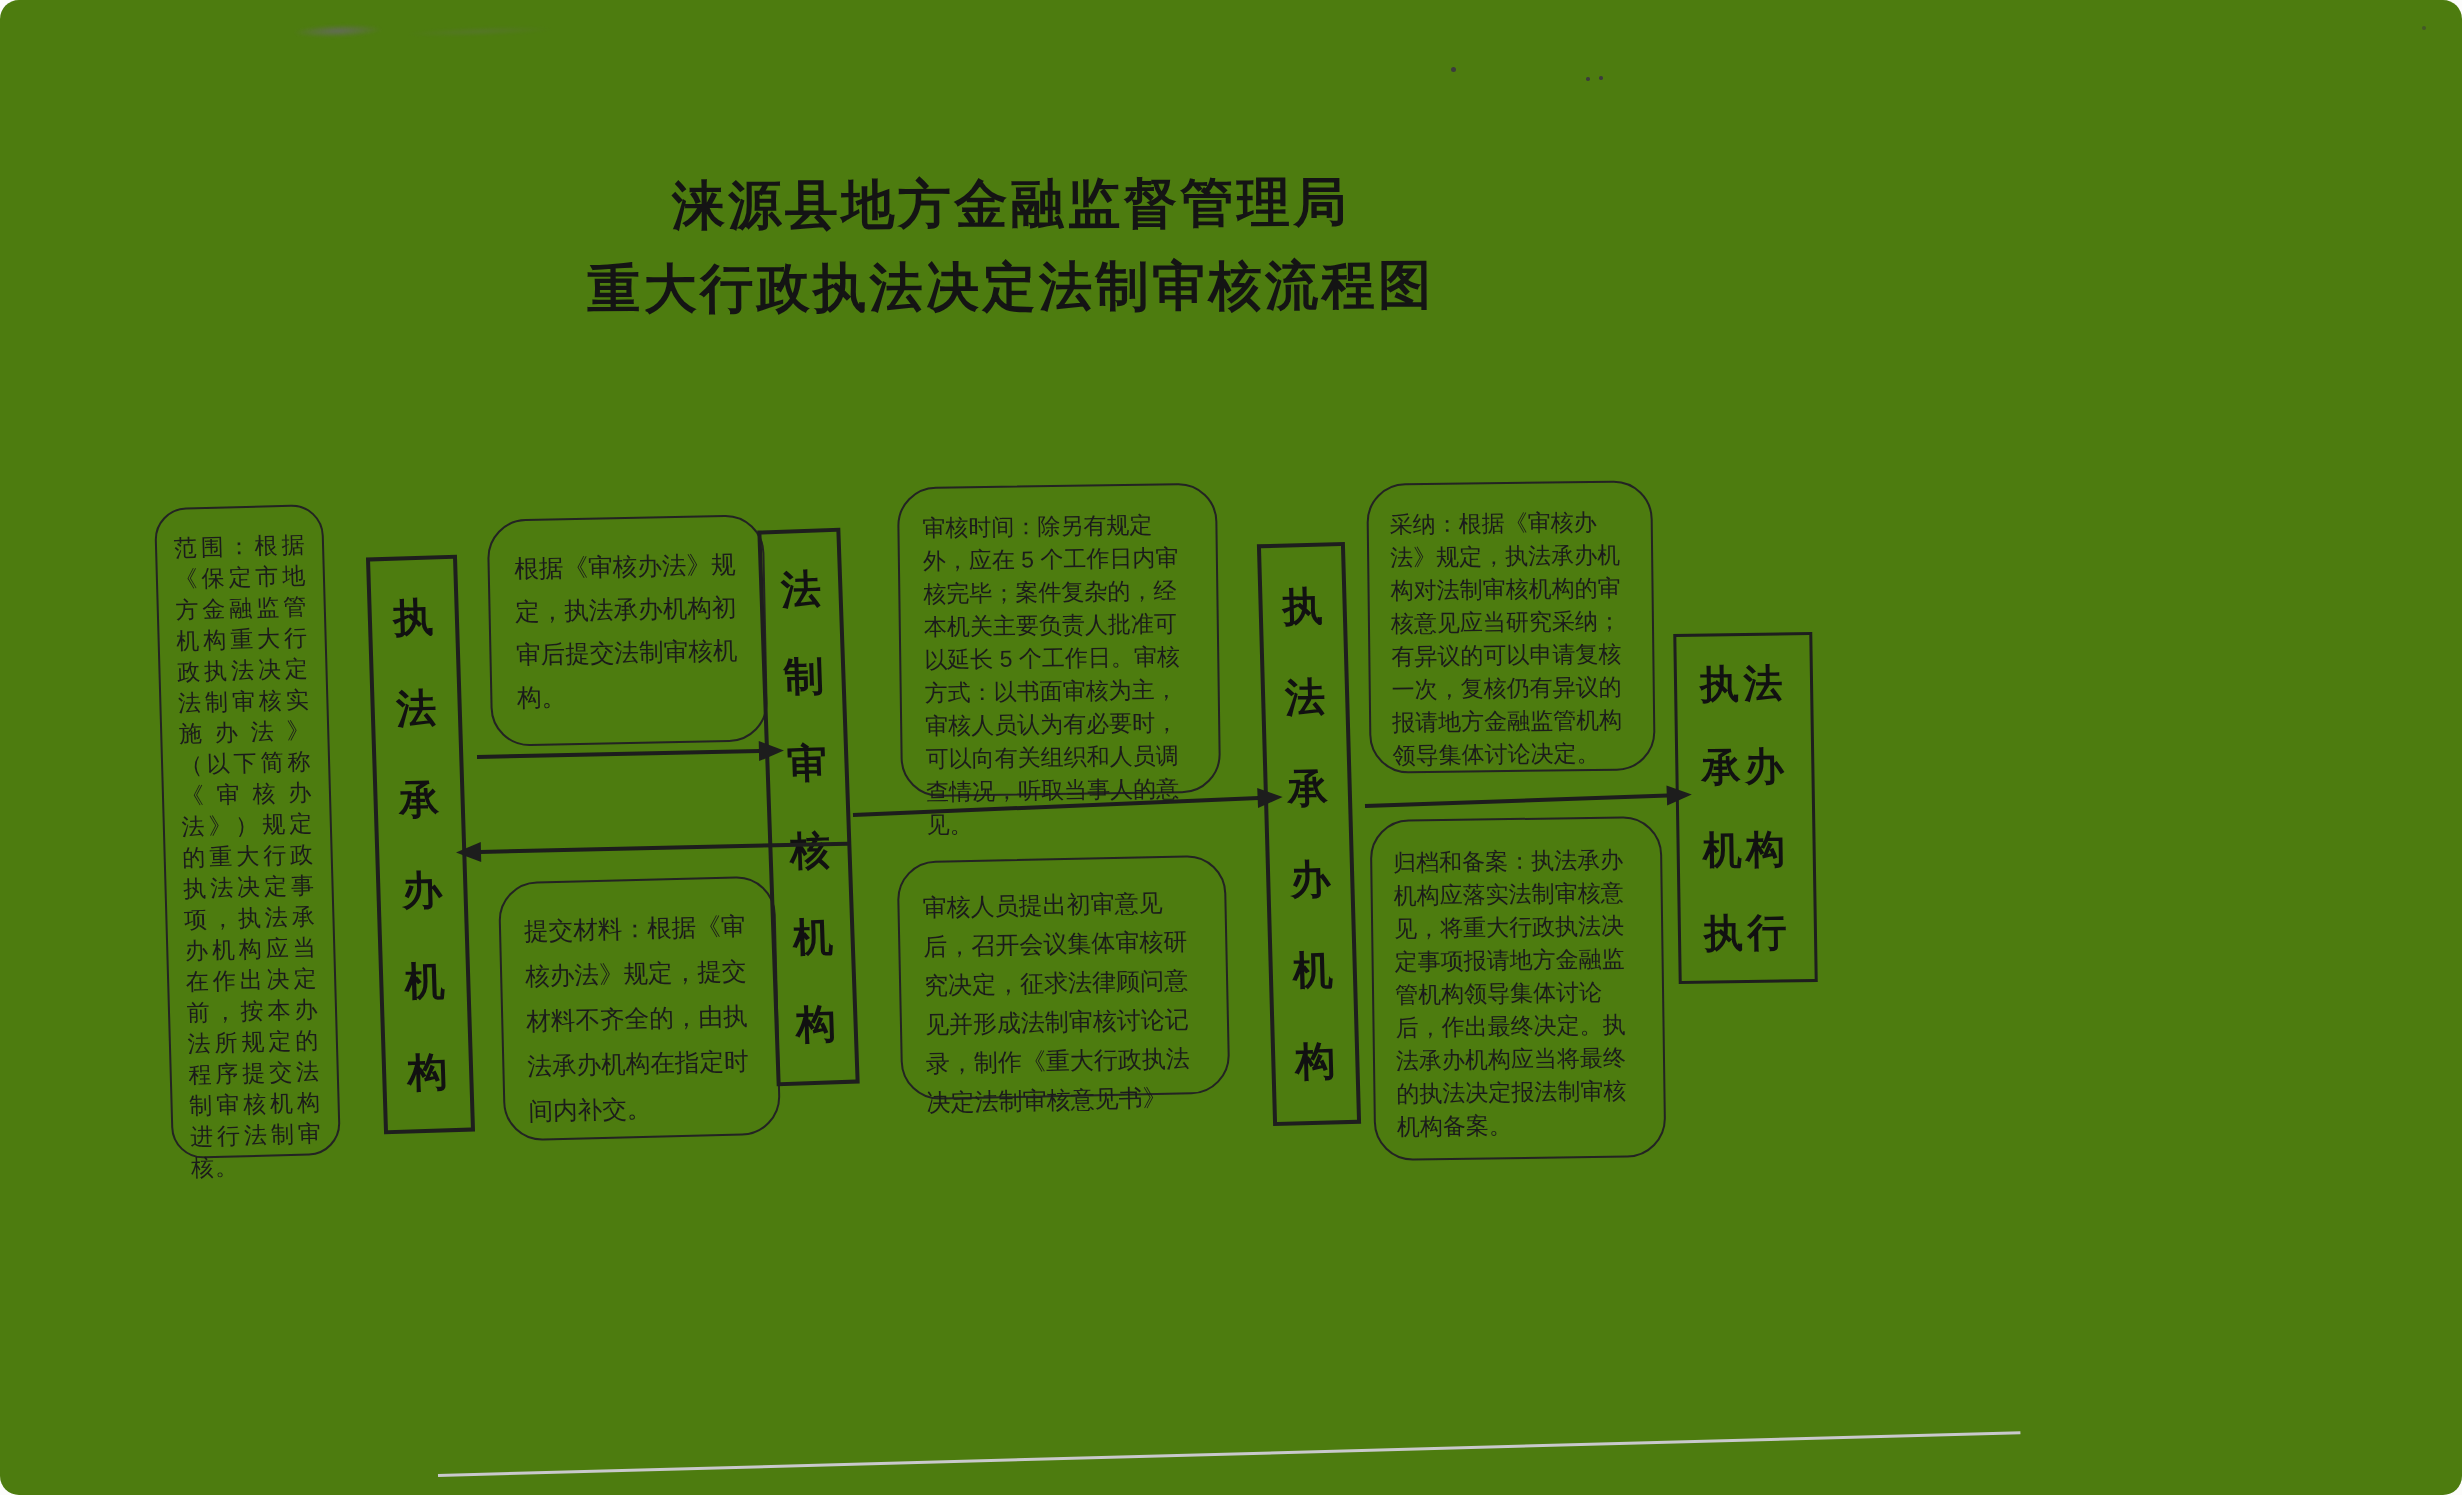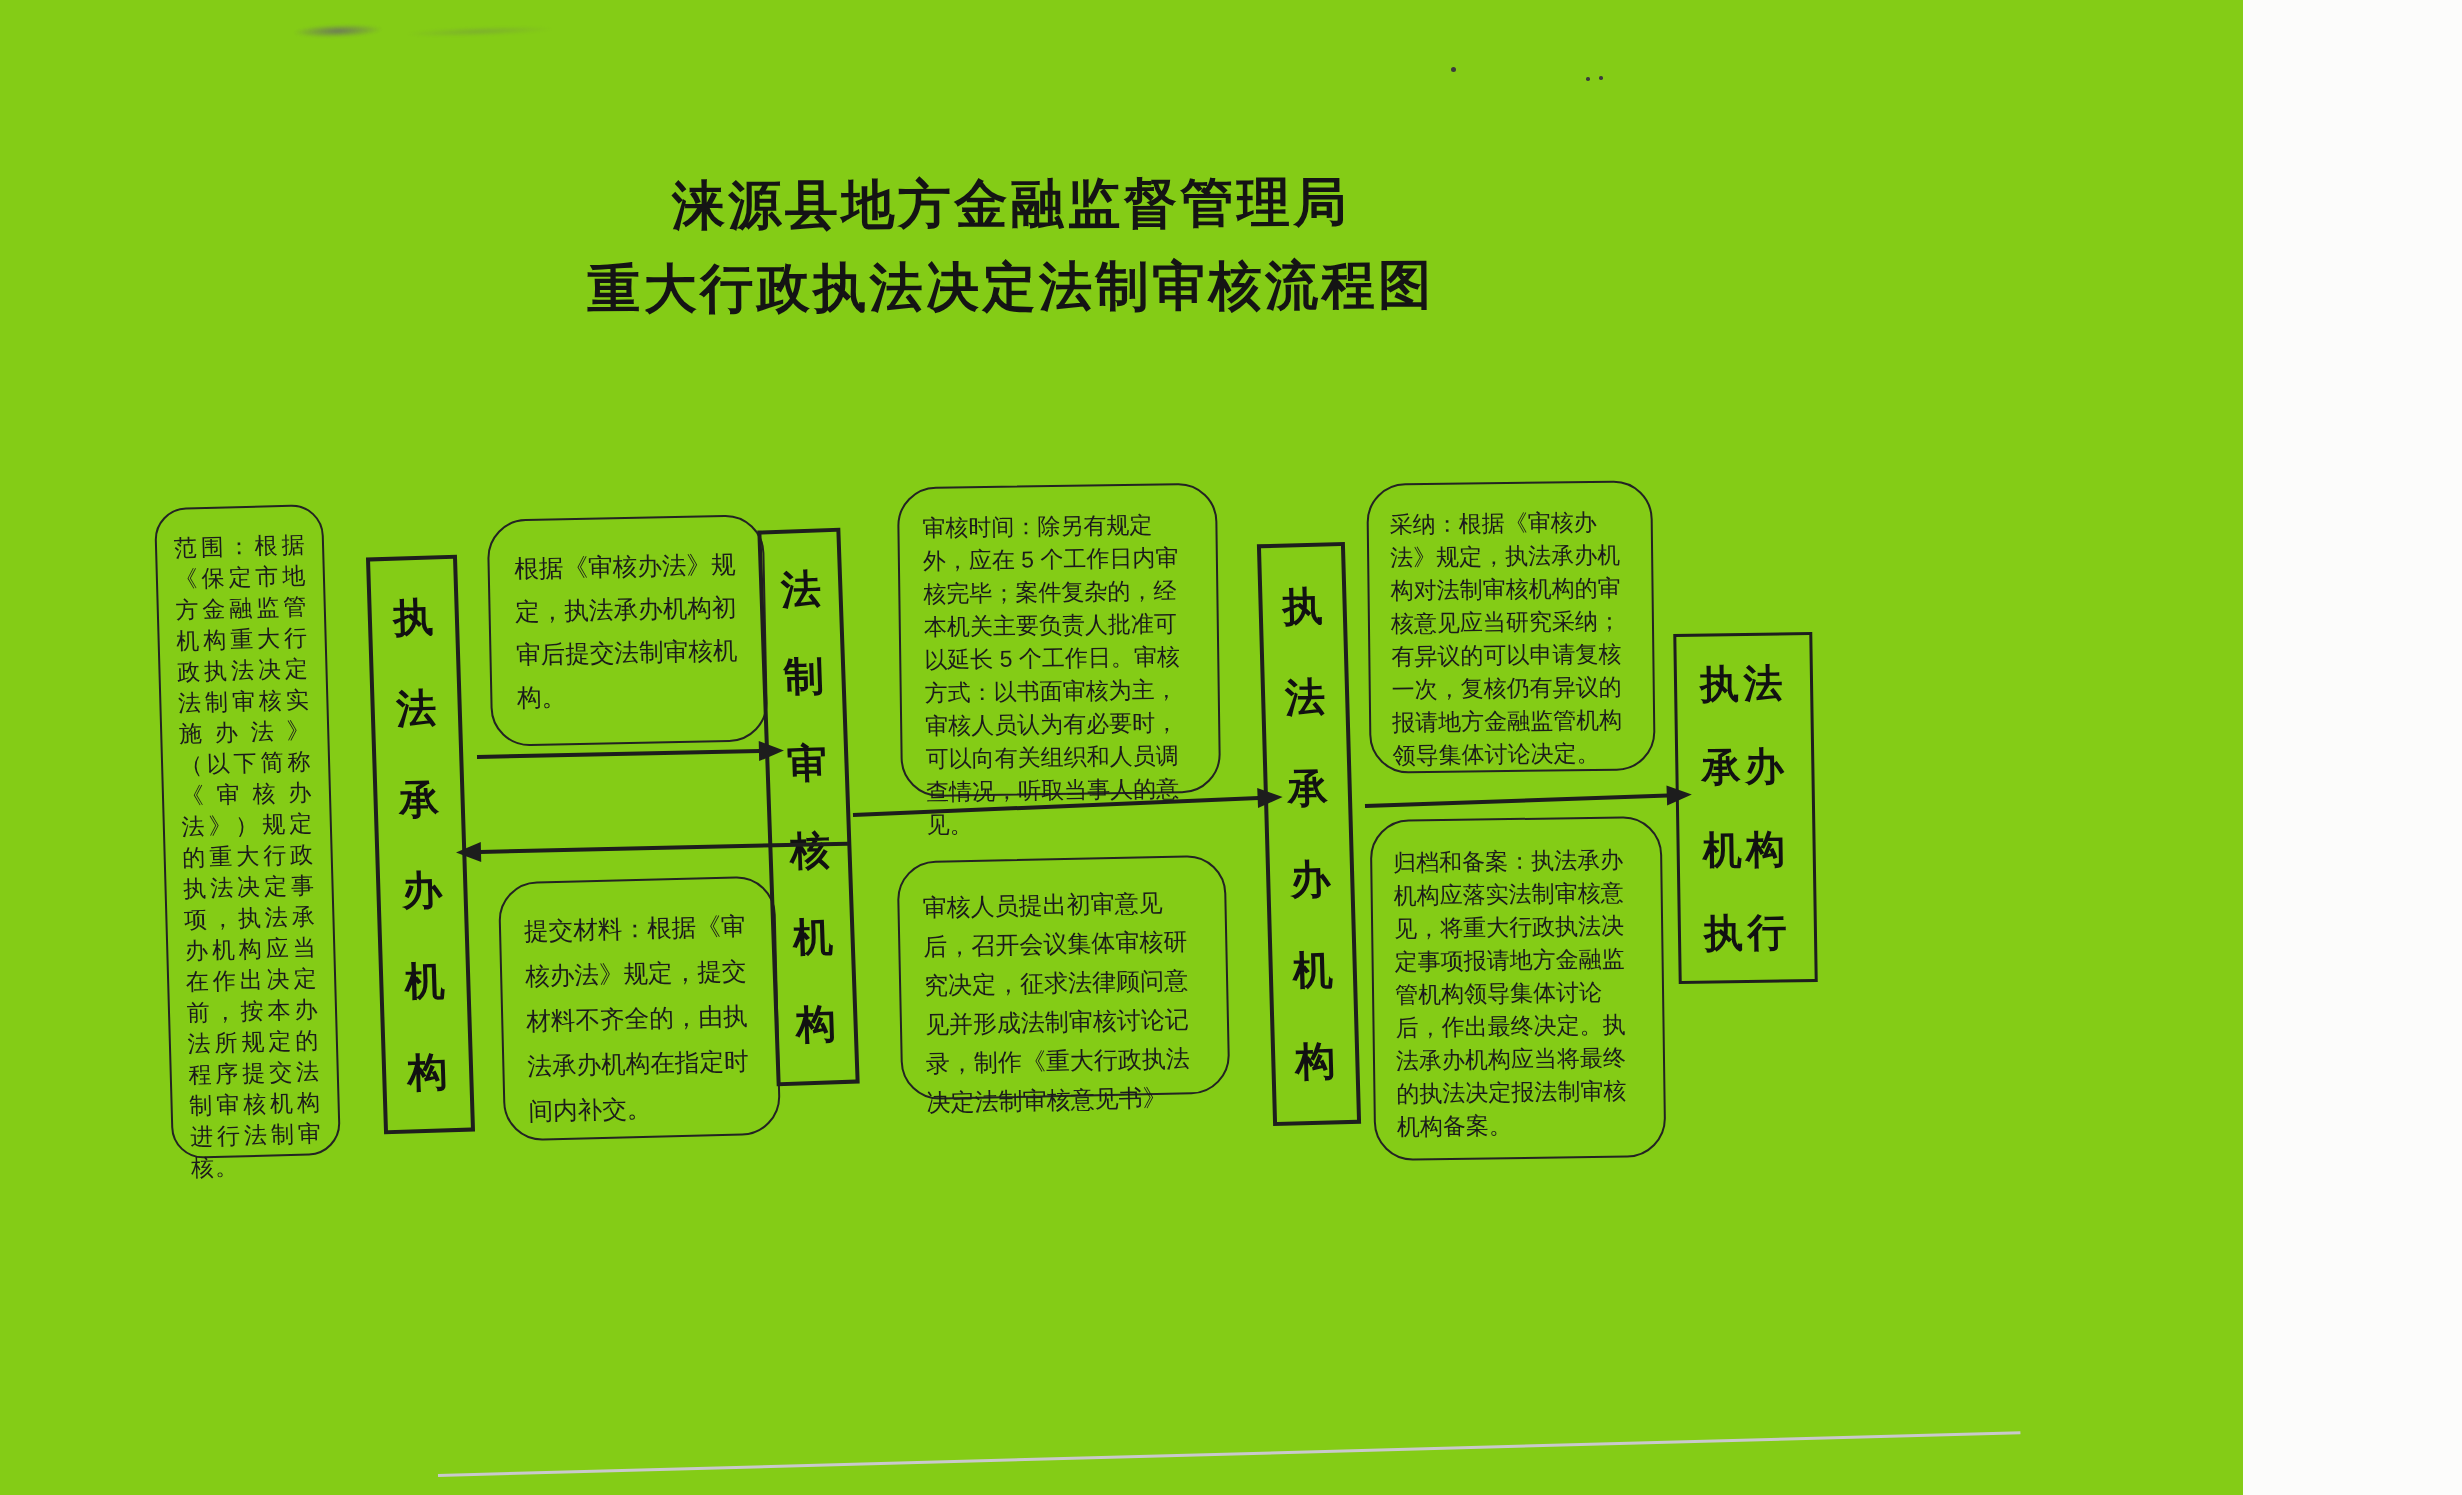--- a/index.html
+++ b/index.html
@@ -1,19 +1,20 @@
 <!DOCTYPE html>
 <html style="font-size:14px"><head>
 <meta charset="utf-8">
 <style>
   html,body{margin:0;padding:0;background:#fcfcfb;}
   .page{
-    position:relative;width:2243px;height:1495px;overflow:hidden;
-    background:#84cc16;color:#1c1c1c;
+    position:relative;width:2462px;height:1495px;overflow:hidden;
+    background:#4d7c0f;color:#1c1c1c;
     font-family:"Liberation Sans","DejaVu Sans",sans-serif;
+    border-radius:19px;
   }
   
   .title-line{
     position:absolute;left:369px;width:1284px;text-align:center;
     font-size:53px;font-weight:bold;color:#141414;letter-spacing:3.5px;
     transform:rotate(-0.3deg);
   }
   #t1{top:169px}
   #t2{top:252px}
 

